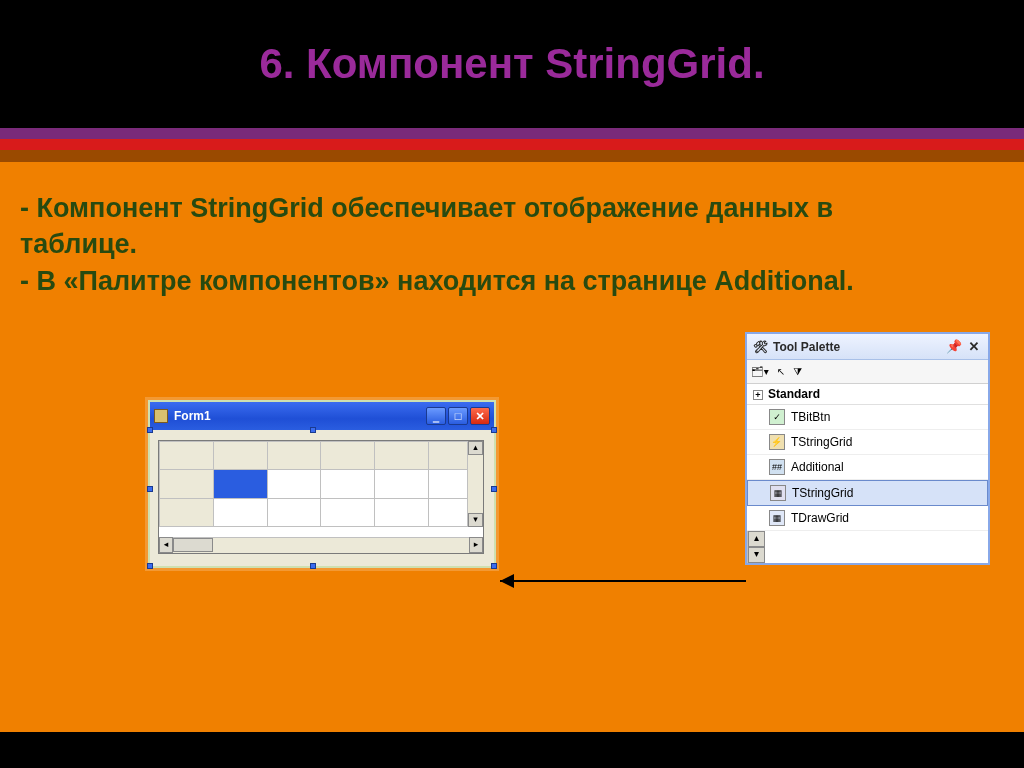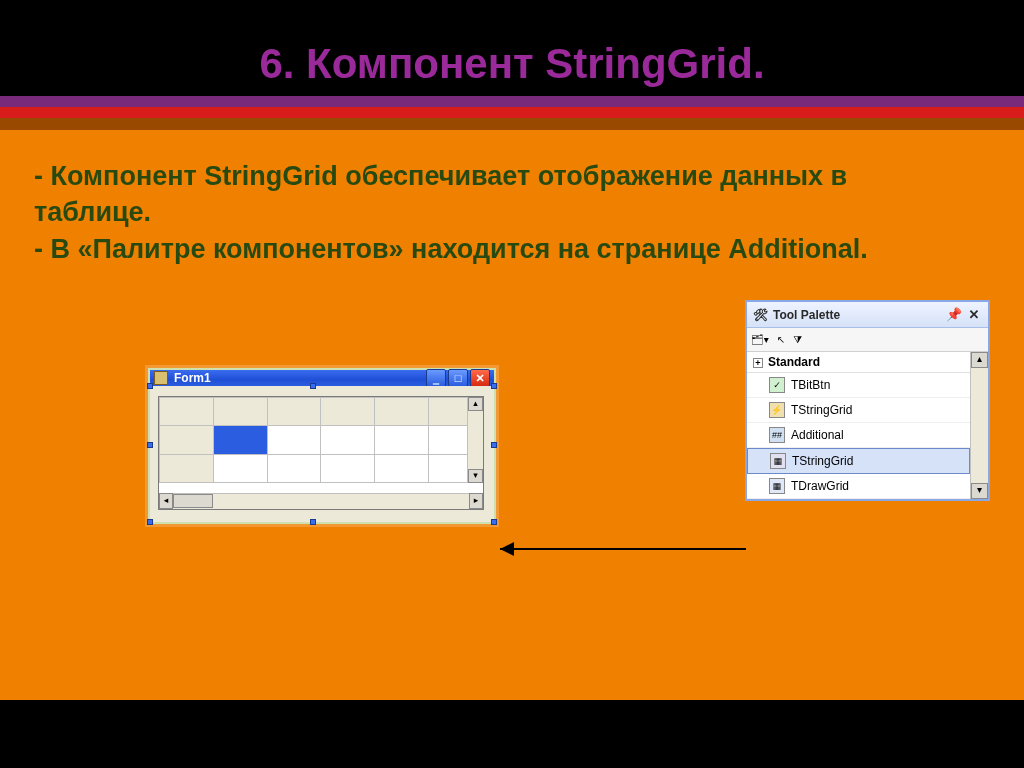--- a/index.html
+++ b/index.html
@@ -8,35 +8,35 @@
     height: 768px;
     background: #000;
     font-family: Arial, sans-serif;
     overflow: hidden;
   }
   .slide-title {
     text-align: center;
     font-size: 42px;
     font-weight: bold;
     color: #9a2a9a;
-    padding: 40px 0 8px 0;
+    padding: 40px 0 40px 0;
   }
   .stripes {
     height: 34px;
     background: linear-gradient(
       to bottom,
       #7a2a7a 0%, #7a2a7a 33%,
       #d81b1b 33%, #d81b1b 66%,
       #9a4a00 66%, #9a4a00 100%
     );
   }
   .orange-body {
     background: #f08000;
     height: 570px;
-    padding: 28px 34px;
+    padding: 28px 20px;
     position: relative;
   }
   .body-text {
     font-size: 27px;
     font-weight: bold;
     color: #284a10;
     line-height: 1.35;
     max-width: 930px;
   }
 
@@ -44,21 +44,21 @@
   .form-window {
     position: absolute;
     left: 148px;
     top: 238px;
     width: 348px;
     border: 2px solid #cfe0b0;
     background: #ece9d8;
     box-shadow: 0 0 0 3px rgba(255,255,255,0.2);
   }
   .win-titlebar {
-    height: 16px;
+    height: 28px;
     background: linear-gradient(to bottom, #3a6cf0, #1f4fd6 60%, #2a5de0);
     display: flex;
     align-items: center;
     padding: 0 4px;
     color: #fff;
     font-size: 12px;
     font-weight: bold;
   }
   .win-titlebar .win-icon {
     width: 14px; height: 14px;
@@ -202,20 +202,21 @@
     background: #f6f6f6;
   }
   .palette-toolbar .tb-item {
     display: flex;
     align-items: center;
     font-size: 10px;
   }
   .palette-body {
     position: relative;
     display: flex;
+    flex-direction: column;
   }
   .palette-list {
     flex: 1;
     overflow: hidden;
   }
   .palette-list .cat {
     padding: 3px 6px;
     font-size: 12px;
     font-weight: bold;
     border-bottom: 1px solid #e0e0e0;

